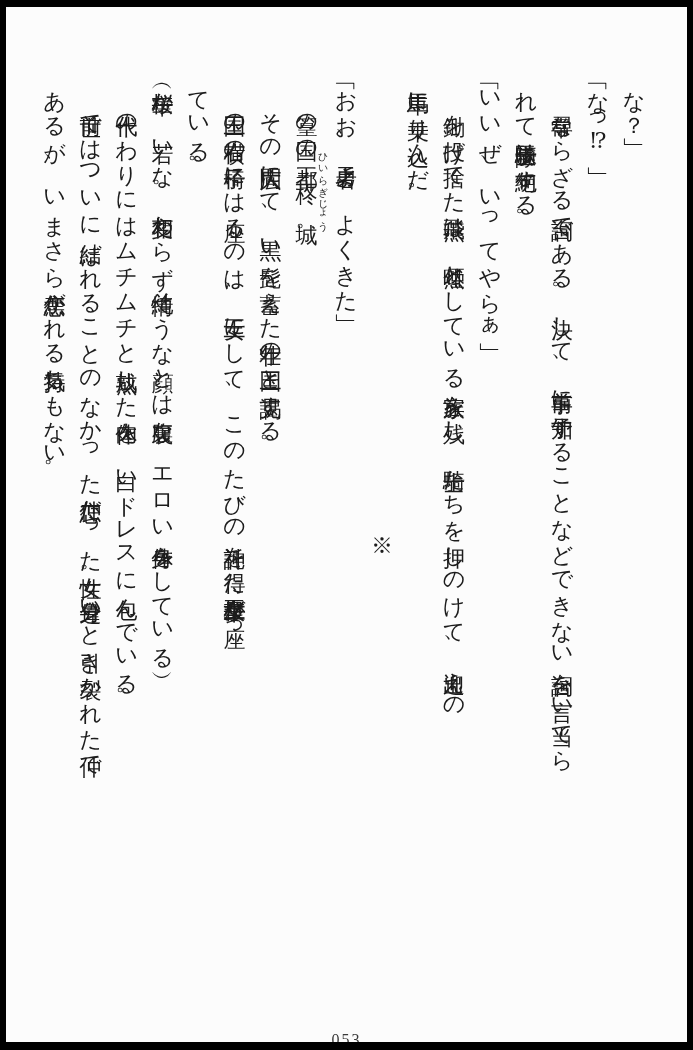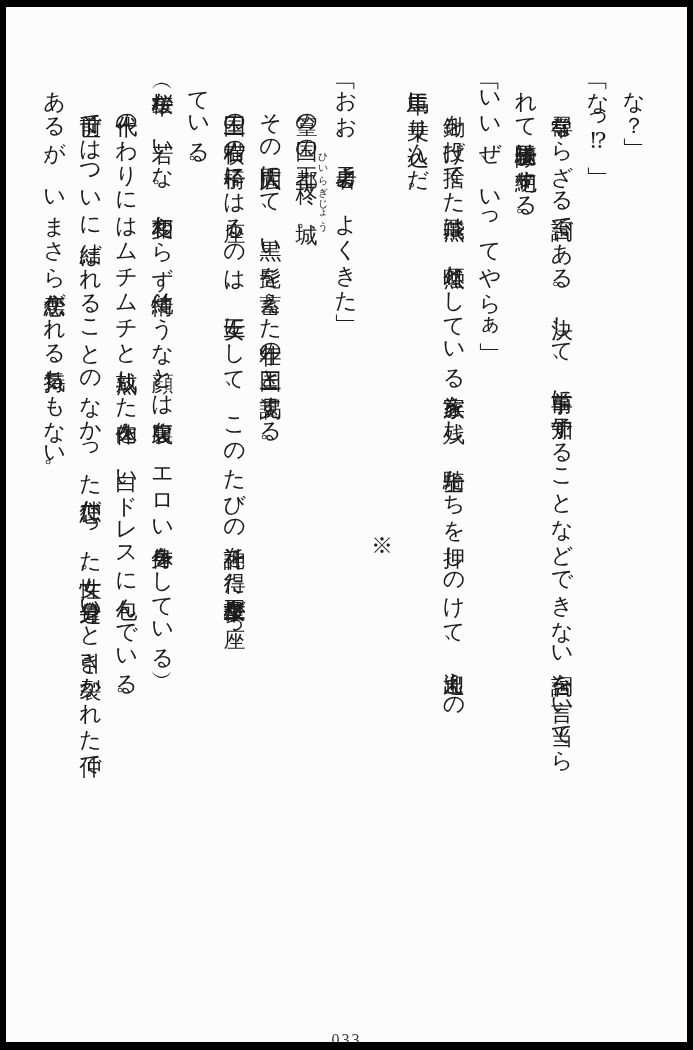--- a/index.html
+++ b/index.html
@@ -65,16 +65,16 @@
       <p><span>　篁の国の王都</span><ruby><span>柊城</span><rt>ひいらぎじょう</rt></ruby><span>。</span></p>
       <p>　その大広間にて、黒い髭を蓄えた壮年の国王と謁見する。</p>
       <p>　国王の右横の椅子には座るのは、王女にして、このたびの神託を得た巫女皇桜華が座っ</p>
       <p>ている。</p>
       <p>（桜華か、若いな。相変わらず純情そうな顔とは裏腹な、エロい身体をしている）</p>
       <p>　十代のわりにはムチムチと成熟した肉体を、白いドレスに包んでいる。</p>
       <p>　前世ではついに結ばれることのなかった恋仲だった女性。身分違いと引き裂かれた仲で</p>
       <p>あるが、いまさら恋焦がれる気持ちもない。</p>
     </div>
 
-    <div class="page-number">033</div>
+    <div class="page-number">053</div>
 
   </div>
 </div>
 
 </body></html>

